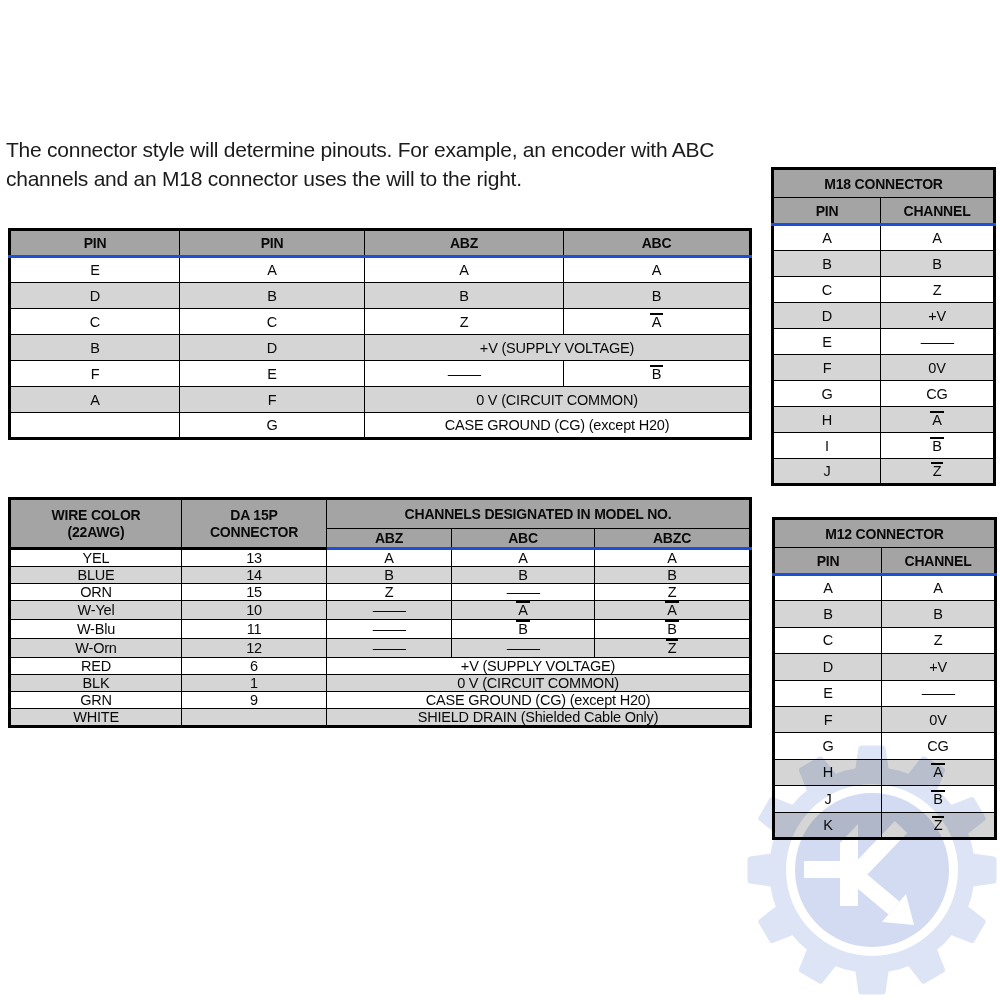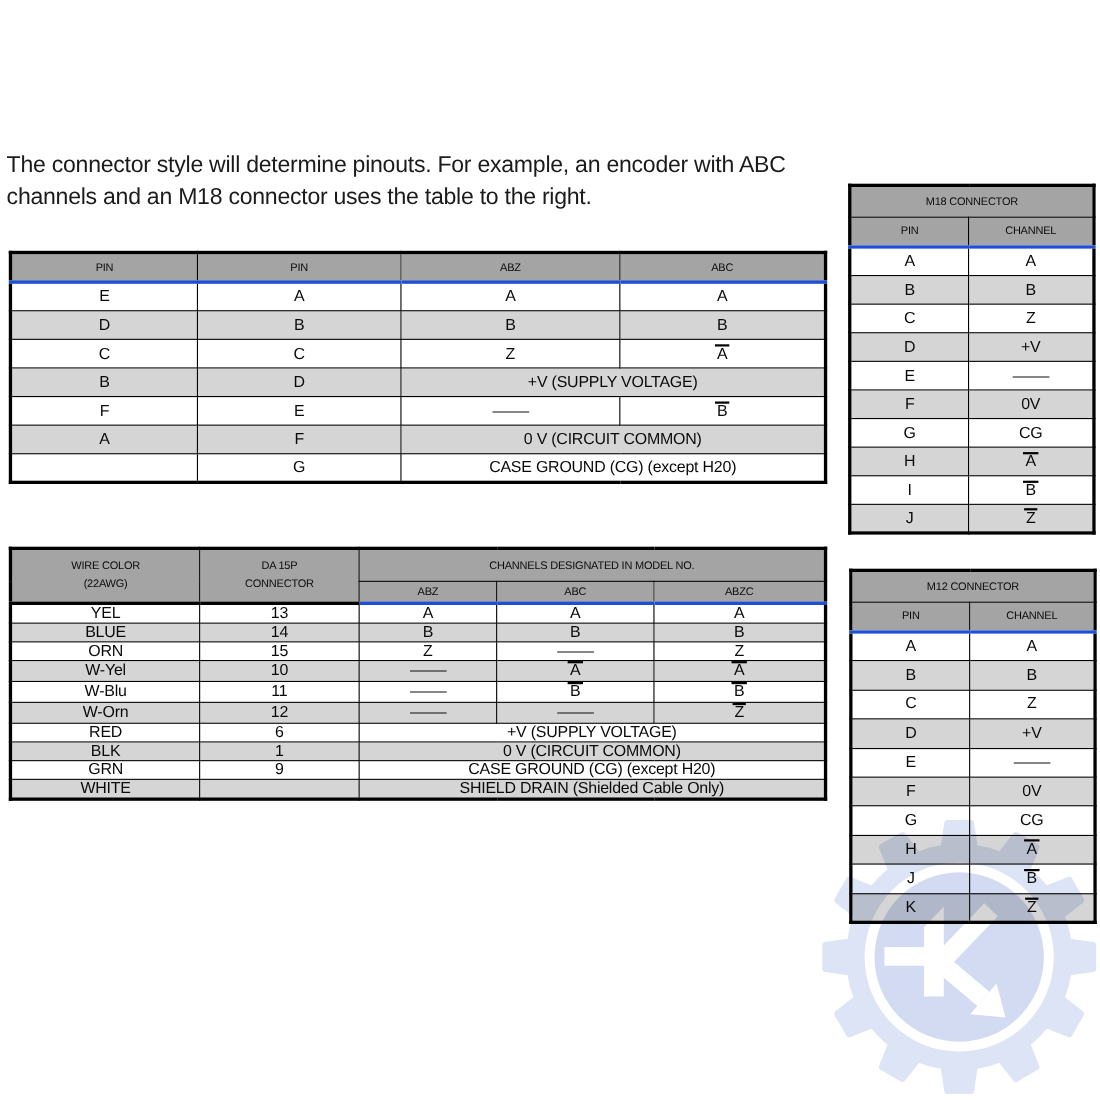--- a/index.html
+++ b/index.html
@@ -17,21 +17,21 @@
   .tbl{position:absolute}
   .t1{left:8px;top:228px;width:741px}
   .t2{left:8px;top:497px;width:741px}
   .t18{left:771px;top:167px;width:222px}
   .t12{left:772px;top:517px;width:214px}
   table{border-collapse:collapse;table-layout:fixed;width:100%;border:3px solid #000}
   th,td{
     border:1.5px solid #000;padding:0;text-align:center;vertical-align:middle;
     white-space:nowrap;overflow:hidden;
   }
-  th{background:rgba(0,0,0,0.355);font-size:10px;font-weight:normal;letter-spacing:-0.2px}
+  th{background:rgba(0,0,0,0.355);font-size:14px;font-weight:bold;letter-spacing:-0.2px}
   td{font-size:14.5px;letter-spacing:-0.2px}
   th div{line-height:16.5px}
   tr.hdr-last th{border-bottom:3px solid #1d4ed8}
   th.thick-bottom{border-bottom:3px solid #000}
   tr.stripe td{background:rgba(0,0,0,0.165)}
   
   .t1 thead tr:nth-child(1){height:27px}
   .t1 thead tr:nth-child(2){height:29px}
   .t1 tbody tr{height:26px}
   .t2 thead tr:nth-child(1){height:30px}
@@ -47,21 +47,21 @@
   .ov{display:inline-block;border-top:2.5px solid #000;line-height:1.1;padding:0 2px}
   
   .dash{display:inline-block;transform:scaleX(2.3);transform-origin:center}
   .watermark{position:absolute;left:744px;top:742px;width:256px;height:256px}
 </style>
 </head>
 <body>
 
 <div class="abs intro">
   <div>The connector style will determine pinouts. For example, an encoder with ABC</div>
-  <div>channels and an M18 connector uses the table to the right.</div>
+  <div>channels and an M18 connector uses the will to the right.</div>
 </div>
 
 <svg class="watermark" viewBox="0 0 256 256">
   <path id="gear-body" fill="#dde4f5" stroke="#dde4f5" stroke-width="6" stroke-linejoin="round" d="M114.1,29.0L117.4,6.5L138.6,6.5L141.9,29.0L153.9,31.4L165.5,35.3L179.6,17.4L198.0,28.1L189.6,49.2L198.7,57.3L206.8,66.4L227.9,58.0L238.6,76.4L220.7,90.5L224.6,102.1L227.0,114.1L249.5,117.4L249.5,138.6L227.0,141.9L224.6,153.9L220.7,165.5L238.6,179.6L227.9,198.0L206.8,189.6L198.7,198.7L189.6,206.8L198.0,227.9L179.6,238.6L165.5,220.7L153.9,224.6L141.9,227.0L138.6,249.5L117.4,249.5L114.1,227.0L102.1,224.6L90.5,220.7L76.4,238.6L58.0,227.9L66.4,206.8L57.3,198.7L49.2,189.6L28.1,198.0L17.4,179.6L35.3,165.5L31.4,153.9L29.0,141.9L6.5,138.6L6.5,117.4L29.0,114.1L31.4,102.1L35.3,90.5L17.4,76.4L28.1,58.0L49.2,66.4L57.3,57.3L66.4,49.2L58.0,28.1L76.4,17.4L90.5,35.3L102.1,31.4Z"></path>
   <circle cx="128" cy="128" r="86" fill="#ffffff"></circle>
   <circle cx="128" cy="128" r="77" fill="#d2dbf1"></circle>
   <g fill="#ffffff" stroke="none">
     <rect x="60" y="119" width="40" height="17"></rect>
     <polygon points="96,101 114,82 114,164 96,164"></polygon>
     <line x1="112" y1="132" x2="157" y2="85" stroke="#ffffff" stroke-width="17"></line>

